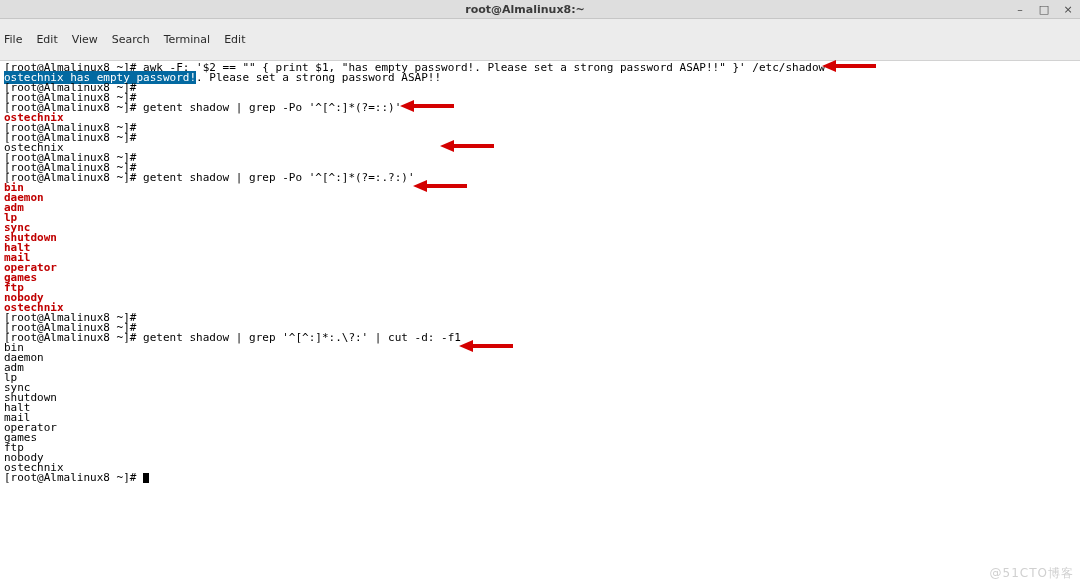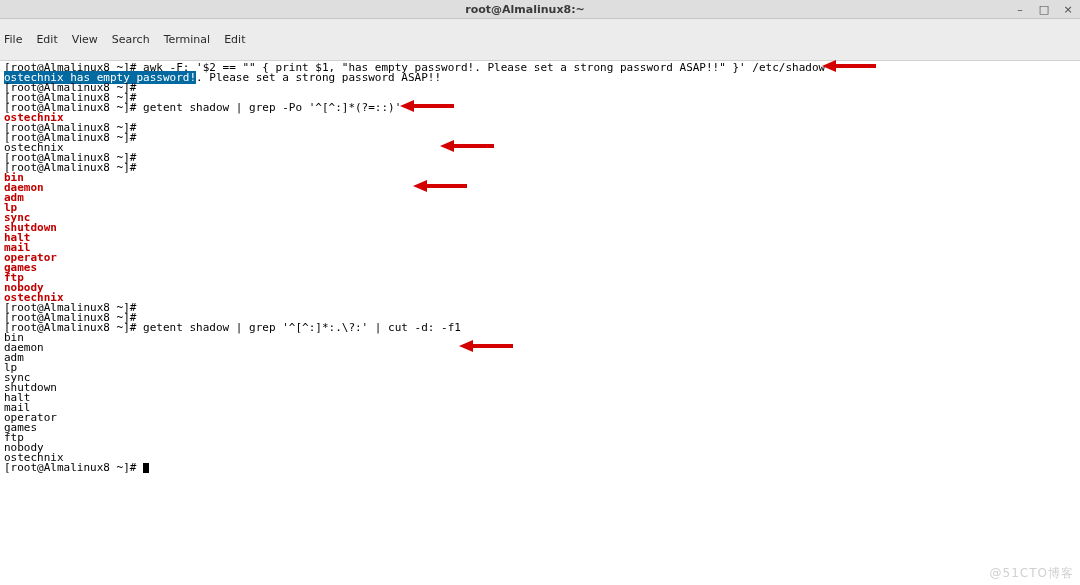--- a/index.html
+++ b/index.html
@@ -56,21 +56,21 @@
       </svg></div><div class="ln"><span class="hl">ostechnix has empty password!</span><span>. Please set a strong password ASAP!!</span></div><div class="ln"><span>[root@Almalinux8 ~]# </span></div><div class="ln"><span>[root@Almalinux8 ~]# </span></div><div class="ln"><span>[root@Almalinux8 ~]# </span><span>getent shadow | grep -Po '^[^:]*(?=::)'</span></div><div class="arrow" style="left: 400px; top: 37px;"><svg width="54" height="16">
         <g fill="#d40000">
           <rect x="14" y="6" width="40" height="4"></rect>
           <polygon points="0,8 14,2 14,14"></polygon>
         </g>
       </svg></div><div class="ln"><span class="red">ostechnix</span></div><div class="ln"><span>[root@Almalinux8 ~]# </span></div><div class="ln"><span>[root@Almalinux8 ~]# </span></div><div class="arrow" style="left: 439.6px; top: 77px;"><svg width="54" height="16">
         <g fill="#d40000">
           <rect x="14" y="6" width="40" height="4"></rect>
           <polygon points="0,8 14,2 14,14"></polygon>
         </g>
-      </svg></div><div class="ln"><span>ostechnix</span></div><div class="ln"><span>[root@Almalinux8 ~]# </span></div><div class="ln"><span>[root@Almalinux8 ~]# </span></div><div class="arrow" style="left: 413.2px; top: 117px;"><svg width="54" height="16">
+      </svg></div><div class="ln"><span>ostechnix</span></div><div class="ln"><span>[root@Almalinux8 ~]# </span></div><div class="ln"><span>[root@Almalinux8 ~]# </span></div><div class="ln"><span>[root@Almalinux8 ~]# </span><span>getent shadow | grep -Po '^[^:]*(?=:.?:)'</span></div><div class="arrow" style="left: 413.2px; top: 117px;"><svg width="54" height="16">
         <g fill="#d40000">
           <rect x="14" y="6" width="40" height="4"></rect>
           <polygon points="0,8 14,2 14,14"></polygon>
         </g>
       </svg></div><div class="ln"><span class="red">bin</span></div><div class="ln"><span class="red">daemon</span></div><div class="ln"><span class="red">adm</span></div><div class="ln"><span class="red">lp</span></div><div class="ln"><span class="red">sync</span></div><div class="ln"><span class="red">shutdown</span></div><div class="ln"><span class="red">halt</span></div><div class="ln"><span class="red">mail</span></div><div class="ln"><span class="red">operator</span></div><div class="ln"><span class="red">games</span></div><div class="ln"><span class="red">ftp</span></div><div class="ln"><span class="red">nobody</span></div><div class="ln"><span class="red">ostechnix</span></div><div class="ln"><span>[root@Almalinux8 ~]# </span></div><div class="ln"><span>[root@Almalinux8 ~]# </span></div><div class="ln"><span>[root@Almalinux8 ~]# </span><span>getent shadow | grep '^[^:]*:.\?:' | cut -d: -f1</span></div><div class="arrow" style="left: 459.4px; top: 277px;"><svg width="54" height="16">
         <g fill="#d40000">
           <rect x="14" y="6" width="40" height="4"></rect>
           <polygon points="0,8 14,2 14,14"></polygon>
         </g>
       </svg></div><div class="ln"><span>bin</span></div><div class="ln"><span>daemon</span></div><div class="ln"><span>adm</span></div><div class="ln"><span>lp</span></div><div class="ln"><span>sync</span></div><div class="ln"><span>shutdown</span></div><div class="ln"><span>halt</span></div><div class="ln"><span>mail</span></div><div class="ln"><span>operator</span></div><div class="ln"><span>games</span></div><div class="ln"><span>ftp</span></div><div class="ln"><span>nobody</span></div><div class="ln"><span>ostechnix</span></div><div class="ln"><span>[root@Almalinux8 ~]# </span><span class="cursor"></span></div></div>

